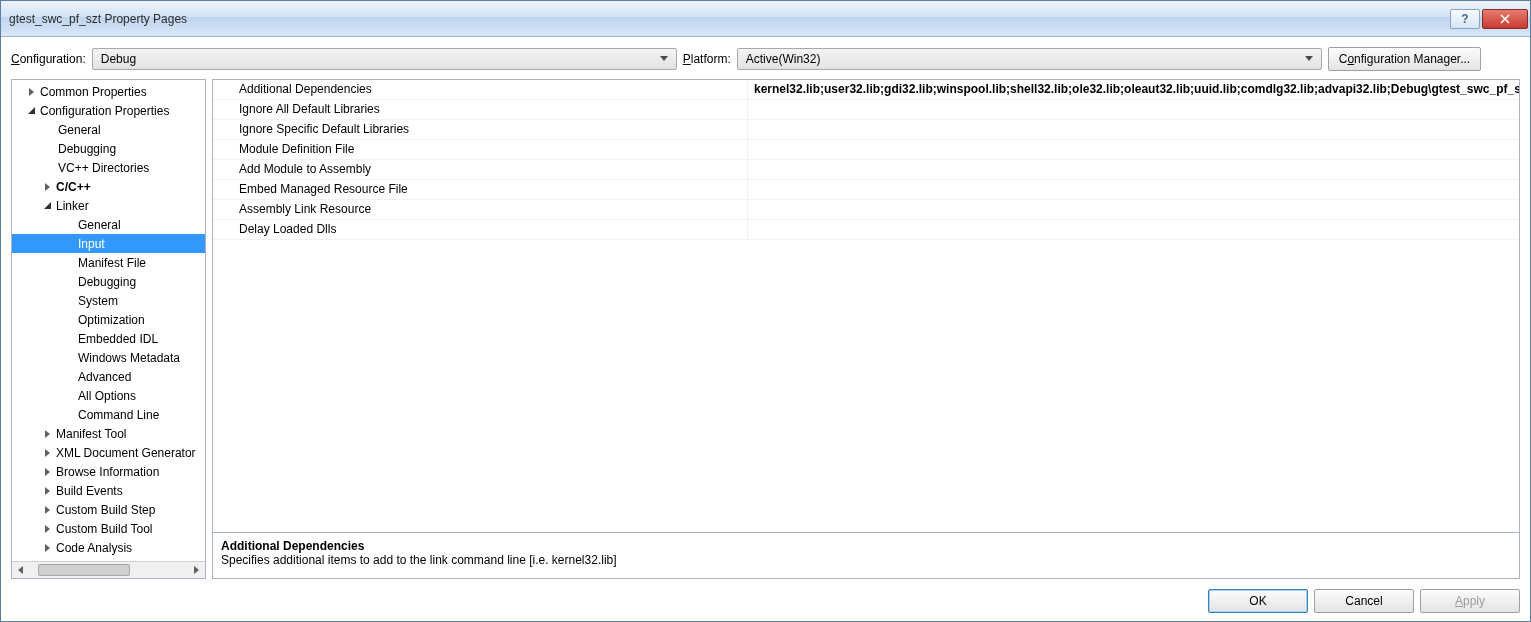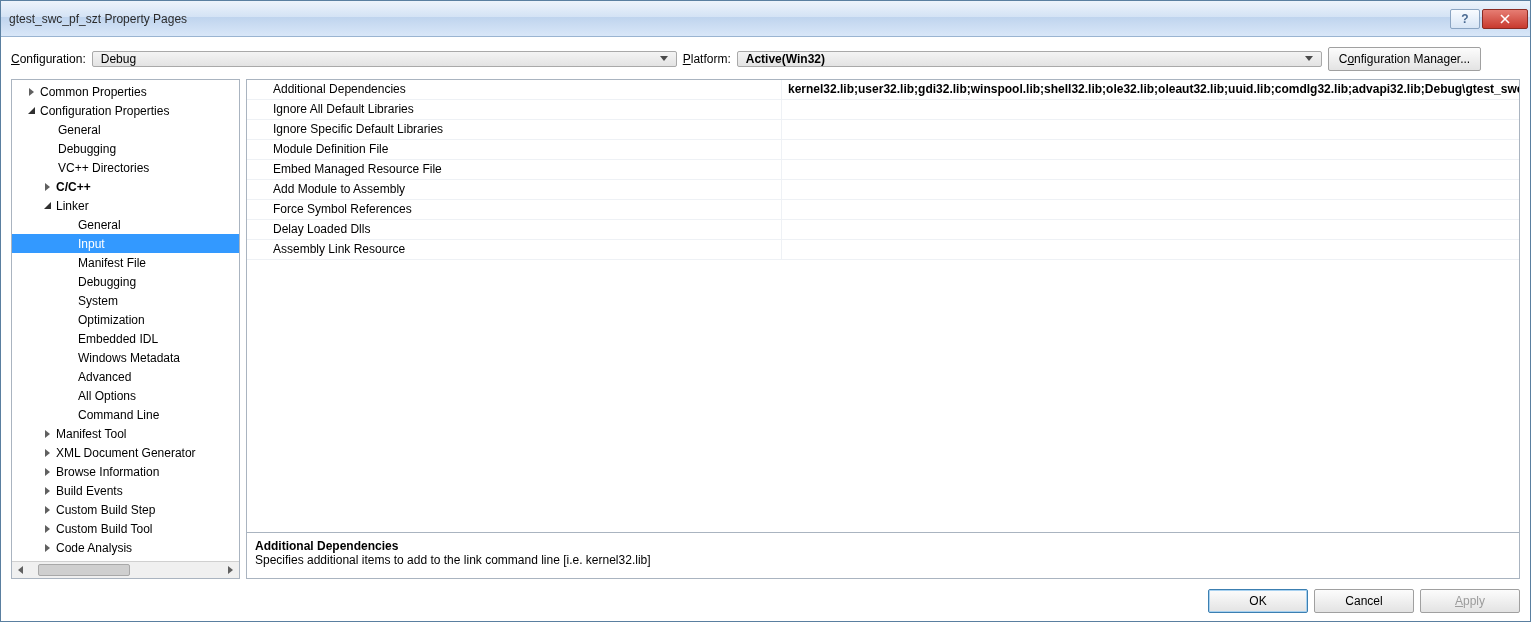--- a/index.html
+++ b/index.html
@@ -71,61 +71,61 @@
   }
   .top-row {
     display: flex;
     align-items: center;
     gap: 6px;
     margin-bottom: 8px;
   }
   .lbl { white-space: nowrap; }
   .underline-letter { text-decoration: underline; }
   .combo {
-    height: 16px;
+    height: 22px;
     border: 1px solid #a9a9a9;
     border-radius: 2px;
     background: linear-gradient(to bottom, #f4f4f4, #e3e3e3);
     display: flex;
     align-items: center;
     padding: 0 4px 0 8px;
     box-sizing: border-box;
     position: relative;
     gap: 48px;
   }
   .combo-text { flex: 1; white-space: nowrap; overflow: hidden; text-overflow: ellipsis; }
   .combo-arrow {
     width: 16px;
     display: flex;
     align-items: center;
     justify-content: center;
   }
   .combo-arrow svg polygon { fill: #4a4a4a; }
   #combo-config { flex: 1; max-width: 585px; }
-  #combo-platform { flex: 1; max-width: 585px; font-weight: bold; }
+  #combo-platform { flex: 1; max-width: 585px; }
   .btn {
     height: 22px;
     border: 1px solid #a0a0a0;
     border-radius: 2px;
     background: linear-gradient(to bottom, #fcfcfc, #e3e3e3);
     padding: 0 10px;
     display: flex;
     align-items: center;
     white-space: nowrap;
   }
 
   
   .main-split {
     flex: 1;
     display: flex;
     gap: 6px;
     min-height: 0;
   }
   .tree-pane {
-    width: 229px;
+    width: 195px;
     border: 1px solid #aab4c0;
     background: #fff;
     display: flex;
     flex-direction: column;
     box-sizing: border-box;
   }
   .tree {
     flex: 1;
     overflow: hidden;
     padding-top: 2px;
@@ -428,37 +428,33 @@
             </div>
             <div class="grid-row">
               <div class="grid-label">Ignore Specific Default Libraries</div>
               <div class="grid-value"></div>
             </div>
             <div class="grid-row">
               <div class="grid-label">Module Definition File</div>
               <div class="grid-value"></div>
             </div>
             <div class="grid-row">
+              <div class="grid-label">Add Module to Assembly</div>
+              <div class="grid-value"></div>
+            </div>
+            <div class="grid-row">
               <div class="grid-label">Embed Managed Resource File</div>
               <div class="grid-value"></div>
             </div>
             <div class="grid-row">
-              <div class="grid-label">Add Module to Assembly</div>
-              <div class="grid-value"></div>
-            </div>
-            <div class="grid-row">
-              <div class="grid-label">Force Symbol References</div>
+              <div class="grid-label">Assembly Link Resource</div>
               <div class="grid-value"></div>
             </div>
             <div class="grid-row">
               <div class="grid-label">Delay Loaded Dlls</div>
-              <div class="grid-value"></div>
-            </div>
-            <div class="grid-row">
-              <div class="grid-label">Assembly Link Resource</div>
               <div class="grid-value"></div>
             </div>
           </div>
         <div class="description">
           <div class="desc-title">Additional Dependencies</div>
           <div>Specifies additional items to add to the link command line [i.e. kernel32.lib]</div>
         </div>
       </div>
 
     </div>

